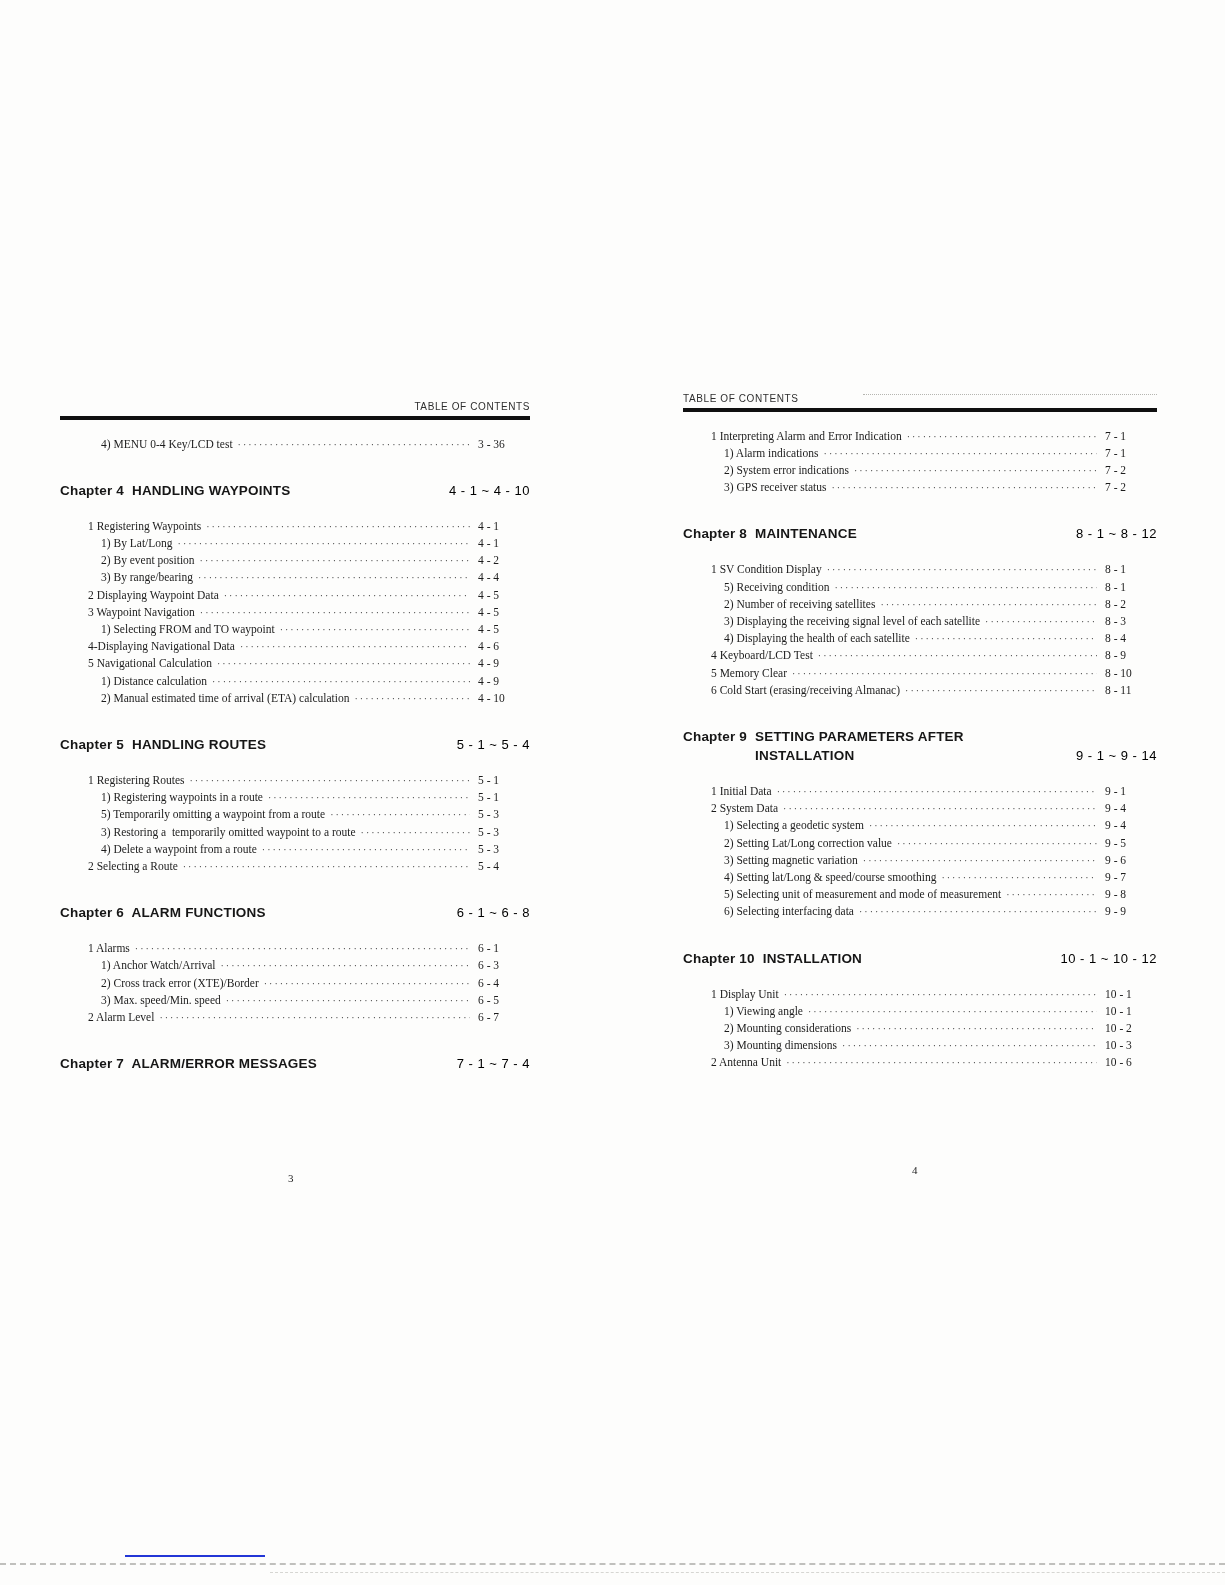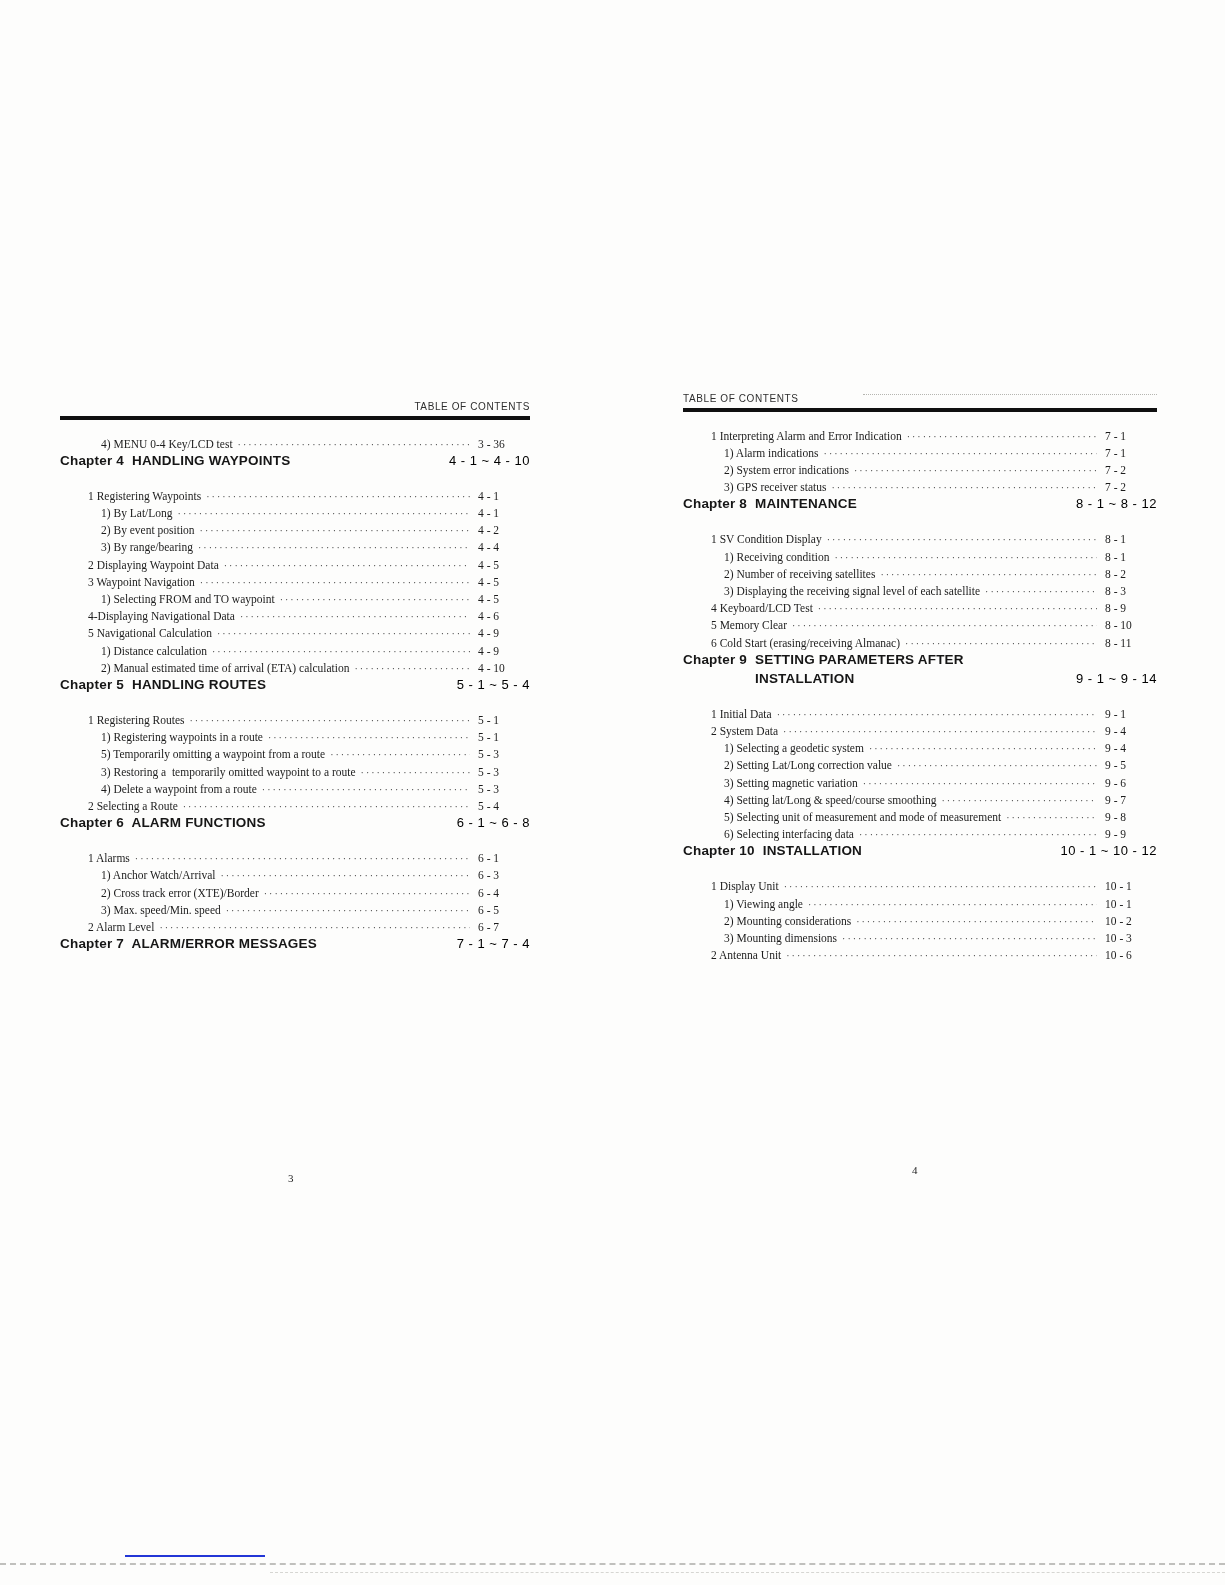--- a/index.html
+++ b/index.html
@@ -68,20 +68,21 @@
     letter-spacing: 2px;
   }
   .toc-page {
     flex: none;
     width: 52px;
     padding-left: 4px;
     white-space: nowrap;
   }
 
   .chapter {
+    margin-top: 30px;
     margin-bottom: 20px;
     font-family: "Liberation Sans", sans-serif;
   }
   .chapter-line {
     display: flex;
     align-items: baseline;
     justify-content: space-between;
   }
   .chapter-line.line2 { padding-left: 72px; margin-top: 4px; }
   .chapter-title {
@@ -317,33 +318,38 @@
             <span class="chapter-title">Chapter 8  MAINTENANCE</span>
             <span class="chapter-range">8 - 1 ~ 8 - 12</span>
           </div>
         </div>
         <div class="toc-row indent-0">
           <span class="toc-label">1 SV Condition Display</span>
           <span class="leader"></span>
           <span class="toc-page">8 - 1</span>
         </div>
         <div class="toc-row indent-1">
-          <span class="toc-label">1) Receiving condition</span>
+          <span class="toc-label">5) Receiving condition</span>
           <span class="leader"></span>
           <span class="toc-page">8 - 1</span>
         </div>
         <div class="toc-row indent-1">
           <span class="toc-label">2) Number of receiving satellites</span>
           <span class="leader"></span>
           <span class="toc-page">8 - 2</span>
         </div>
         <div class="toc-row indent-1">
           <span class="toc-label">3) Displaying the receiving signal level of each satellite</span>
           <span class="leader"></span>
           <span class="toc-page">8 - 3</span>
+        </div>
+        <div class="toc-row indent-1">
+          <span class="toc-label">4) Displaying the health of each satellite</span>
+          <span class="leader"></span>
+          <span class="toc-page">8 - 4</span>
         </div>
         <div class="toc-row indent-0">
           <span class="toc-label">4 Keyboard/LCD Test</span>
           <span class="leader"></span>
           <span class="toc-page">8 - 9</span>
         </div>
         <div class="toc-row indent-0">
           <span class="toc-label">5 Memory Clear</span>
           <span class="leader"></span>
           <span class="toc-page">8 - 10</span>

